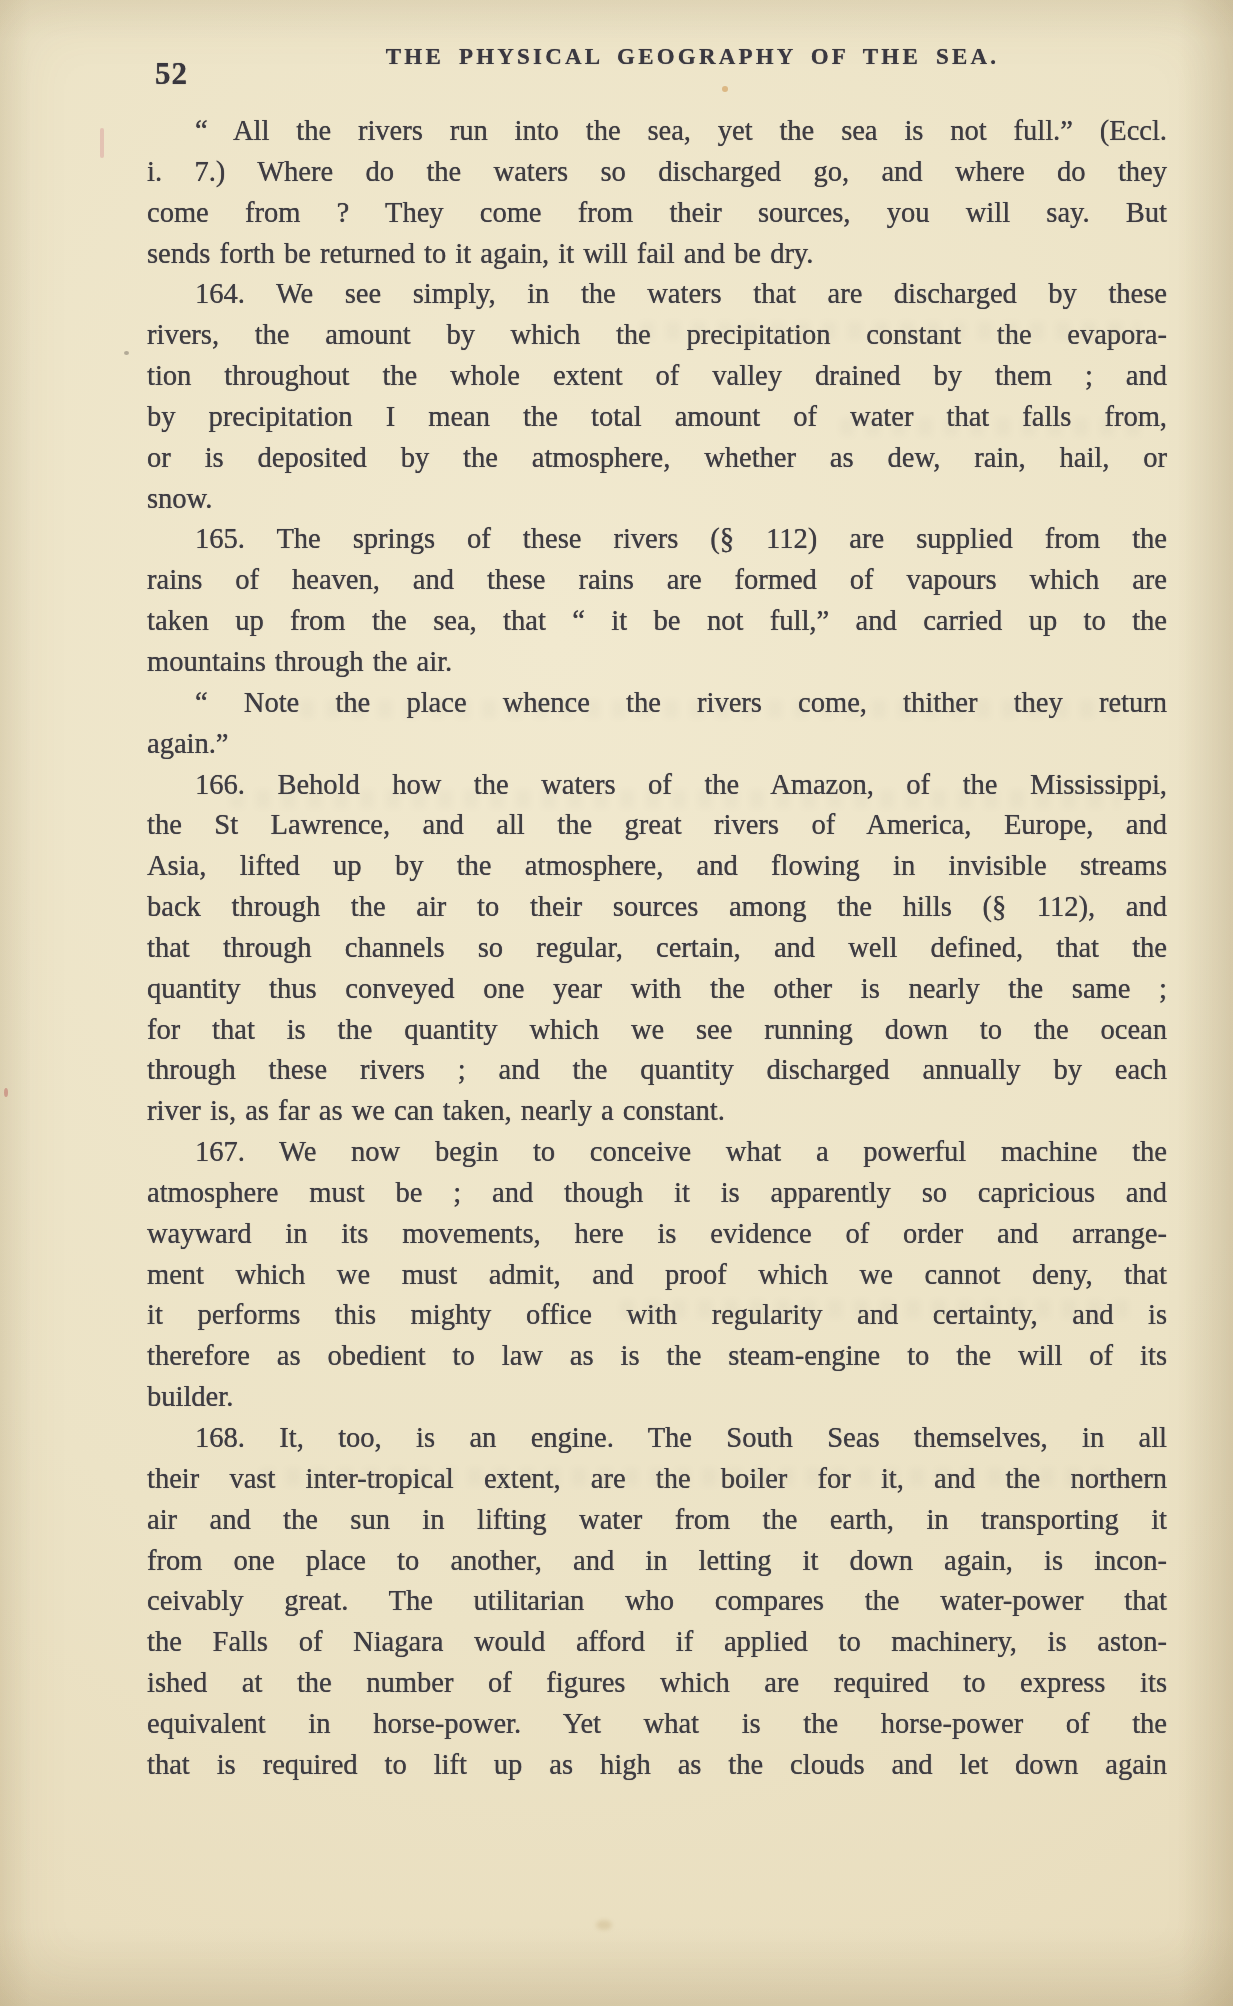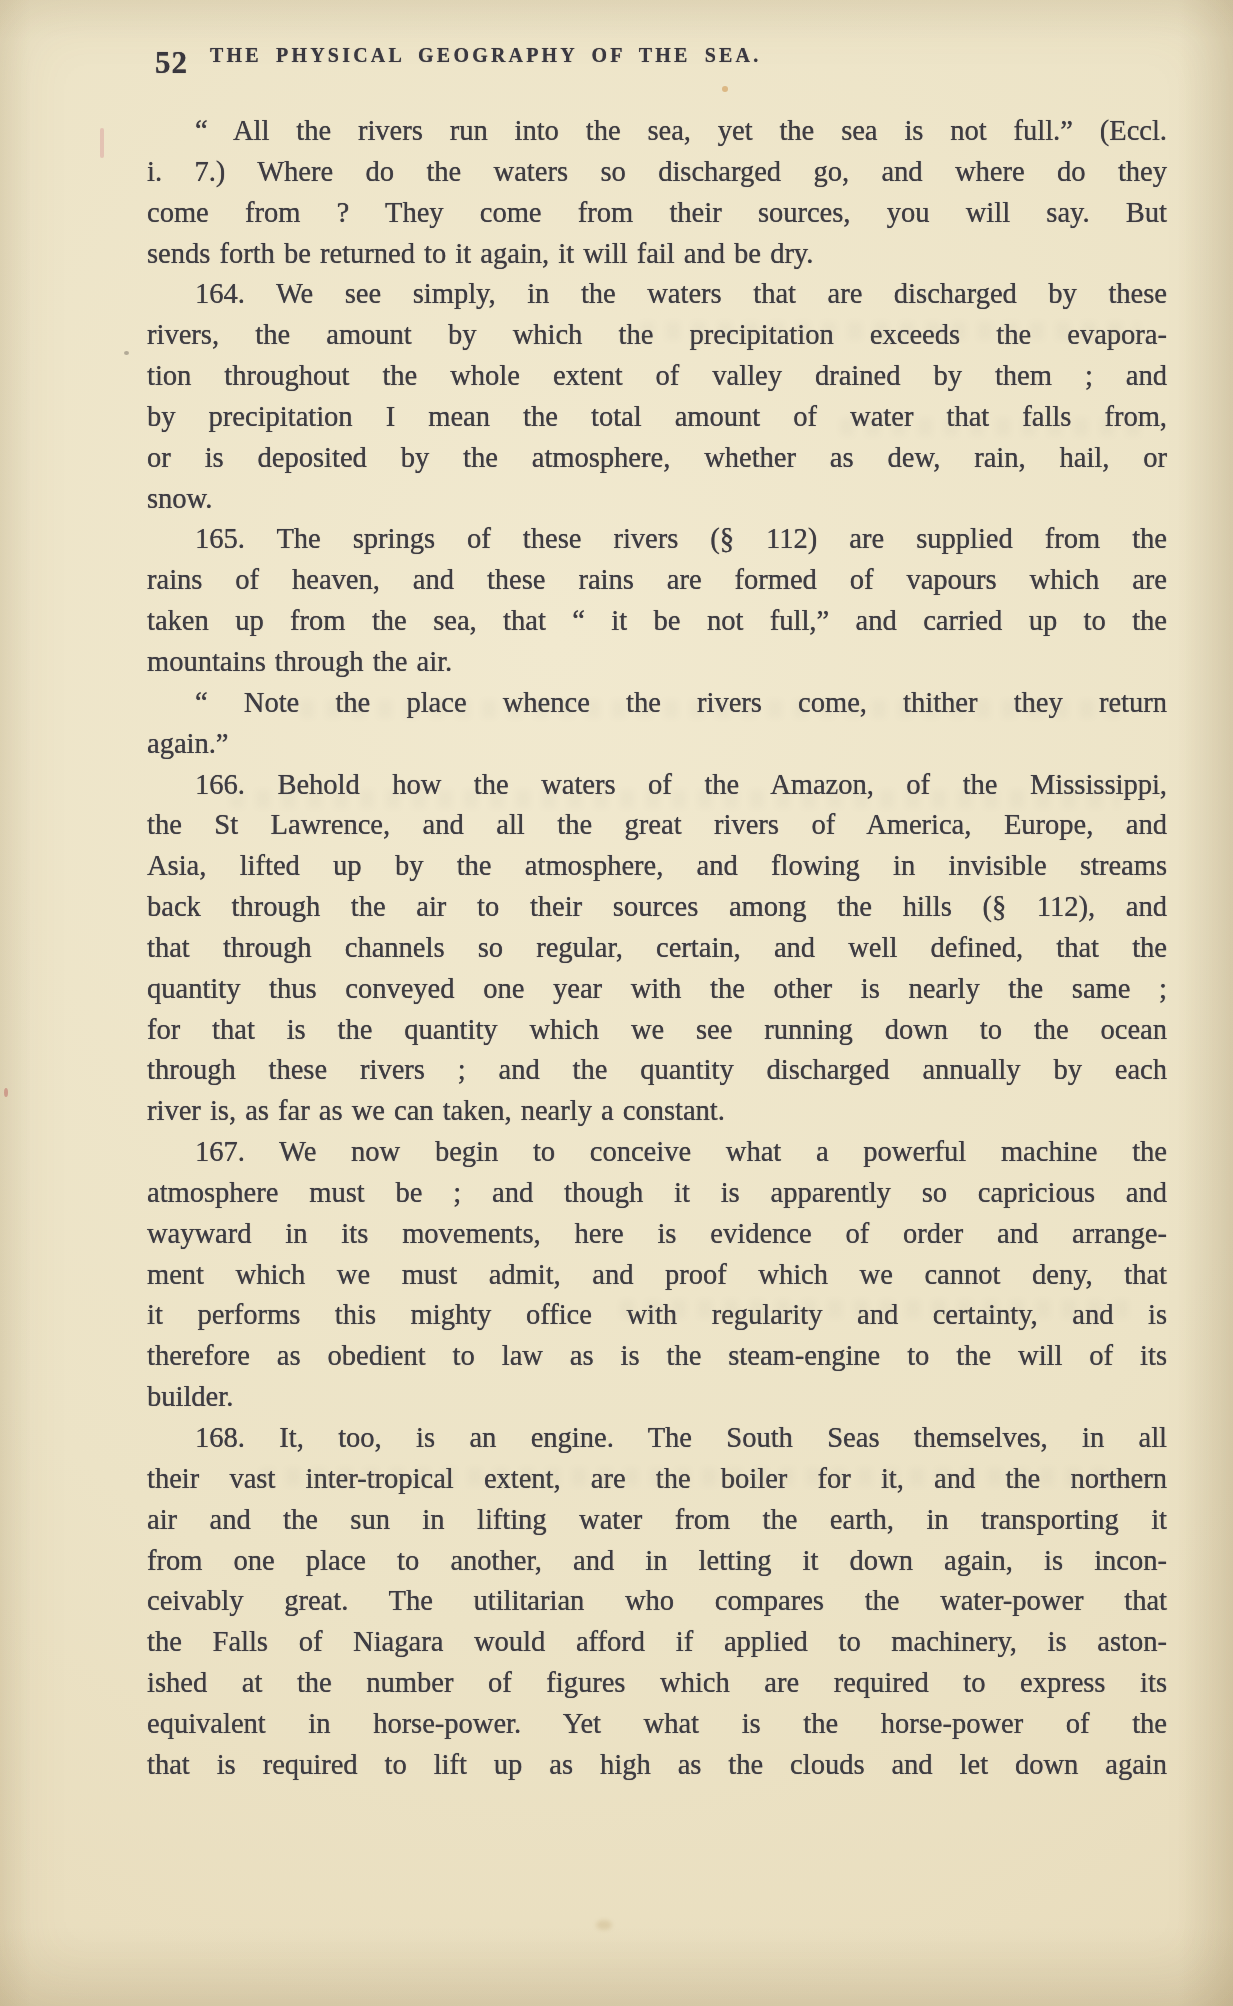--- a/index.html
+++ b/index.html
@@ -14,29 +14,29 @@
     background:
       linear-gradient(90deg, rgba(110,85,40,0.07) 0%, rgba(110,85,40,0.0) 2.5%, rgba(110,85,40,0.0) 95.5%, rgba(110,85,40,0.13) 100%),
       linear-gradient(180deg, rgba(110,85,40,0.05) 0%, rgba(110,85,40,0.0) 2%, rgba(110,85,40,0.0) 96%, rgba(110,85,40,0.10) 100%),
       radial-gradient(130% 95% at 45% 32%, #f1e9cf 0%, #ece3c6 52%, #e8dcbc 82%, #decfa8 100%);
     box-shadow: inset 0 0 70px rgba(120, 95, 45, 0.14);
   }
 
   
   .header { position: absolute; top: 44px; left: 155px; width: 1020px; height: 40px; }
   .pagenum {
-    position: absolute; left: 0; top: 1px;
+    position: absolute; left: 0; top: 12px;
     font-size: 31px; font-weight: 700; color: #39373e;
     letter-spacing: 1px;
     text-shadow: 0 0 0.8px rgba(57,55,62,0.8);
   }
   .running {
-    display: block; 
+    display: block; text-align: center;
     padding-left: 55px; 
-    font-size: 20px; font-weight: 700; color: #3a3840;
+    font-size: 23px; font-weight: 700; color: #3a3840;
     letter-spacing: 3.2px; word-spacing: 6px;
     text-shadow: 0 0 0.8px rgba(58,56,64,0.75);
   }
 
   
   .textblock {
     position: absolute; left: 147px; top: 111px; width: 1020px;
     font-size: 28.5px; color: #3e3c42;
     text-shadow: 0 0 0.7px rgba(62,60,66,0.78), 0.3px 0.4px 0.6px rgba(62,60,66,0.3);
     word-spacing: 2px;
@@ -72,21 +72,21 @@
     <span class="pagenum">52</span>
     <span class="running">THE PHYSICAL GEOGRAPHY OF THE SEA.</span>
   </div>
 
   <div class="textblock">
       <div class="line indent">“ All the rivers run into the sea, yet the sea is not full.”  (Eccl.</div>
       <div class="line">i. 7.)   Where do the waters so discharged go, and where do they</div>
       <div class="line">come from ?   They come from their sources, you will say.   But</div>
       <div class="line end">sends forth be returned to it again, it will fail and be dry.</div>
       <div class="line indent">164. We see simply, in the waters that are discharged by these</div>
-      <div class="line">rivers, the amount by which the precipitation exceeds the evapora-</div>
+      <div class="line">rivers, the amount by which the precipitation constant the evapora-</div>
       <div class="line">tion throughout the whole extent of valley drained by them ; and</div>
       <div class="line">by precipitation I mean the total amount of water that falls from,</div>
       <div class="line">or is deposited by the atmosphere, whether as dew, rain, hail, or</div>
       <div class="line end">snow.</div>
       <div class="line indent">165. The springs of these rivers (§ 112) are supplied from the</div>
       <div class="line">rains of heaven, and these rains are formed of vapours which are</div>
       <div class="line">taken up from the sea, that “ it be not full,” and carried up to the</div>
       <div class="line end">mountains through the air.</div>
       <div class="line indent">“ Note the place whence the rivers come, thither they return</div>
       <div class="line end">again.”</div>

